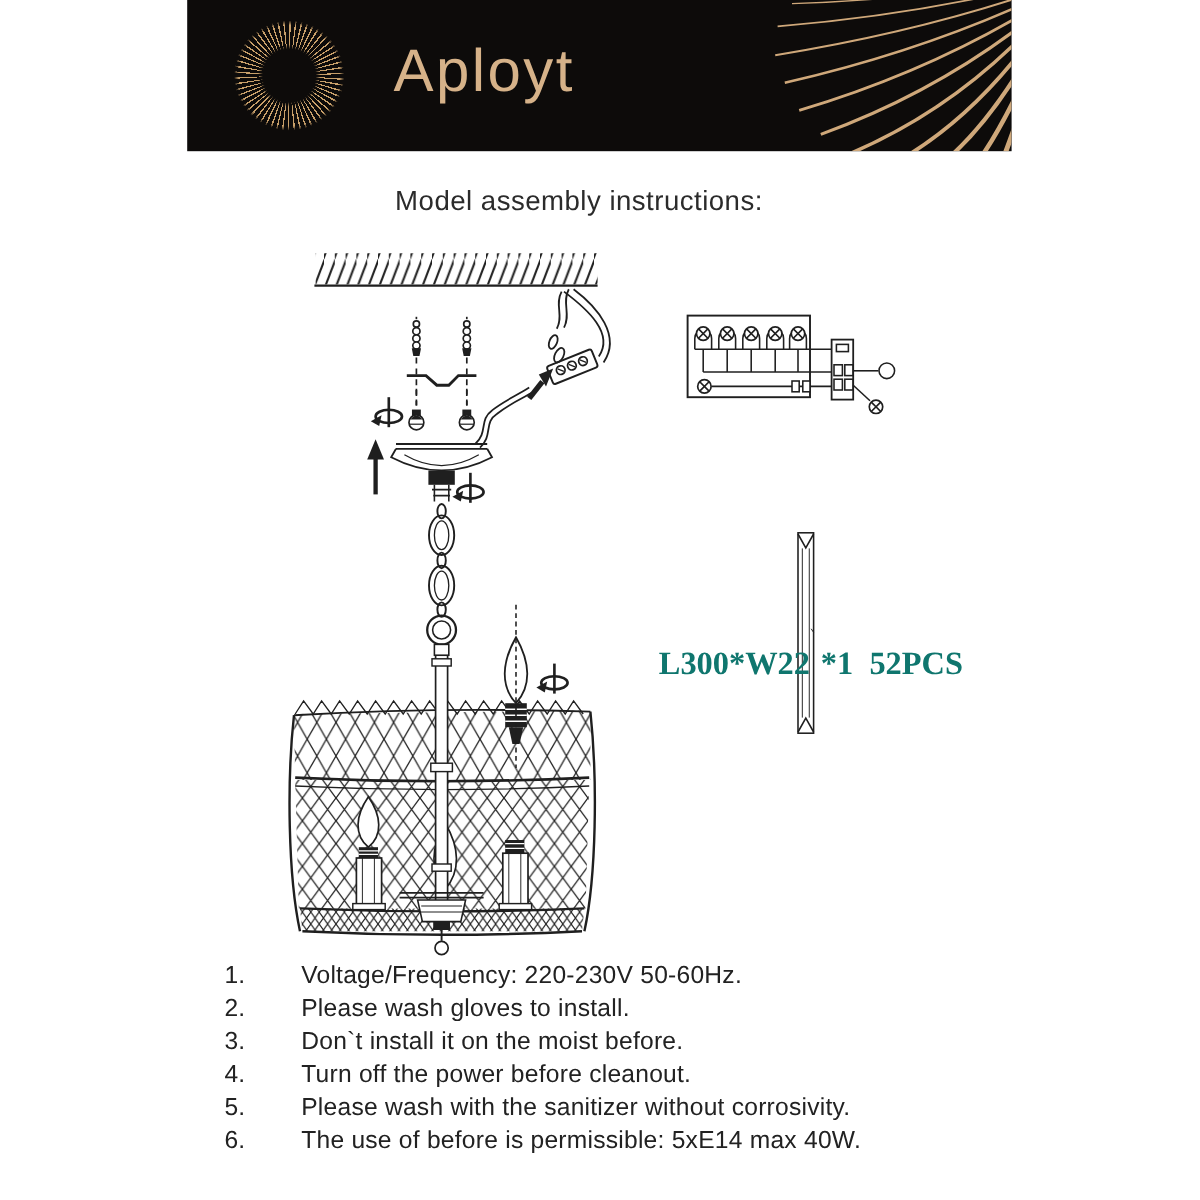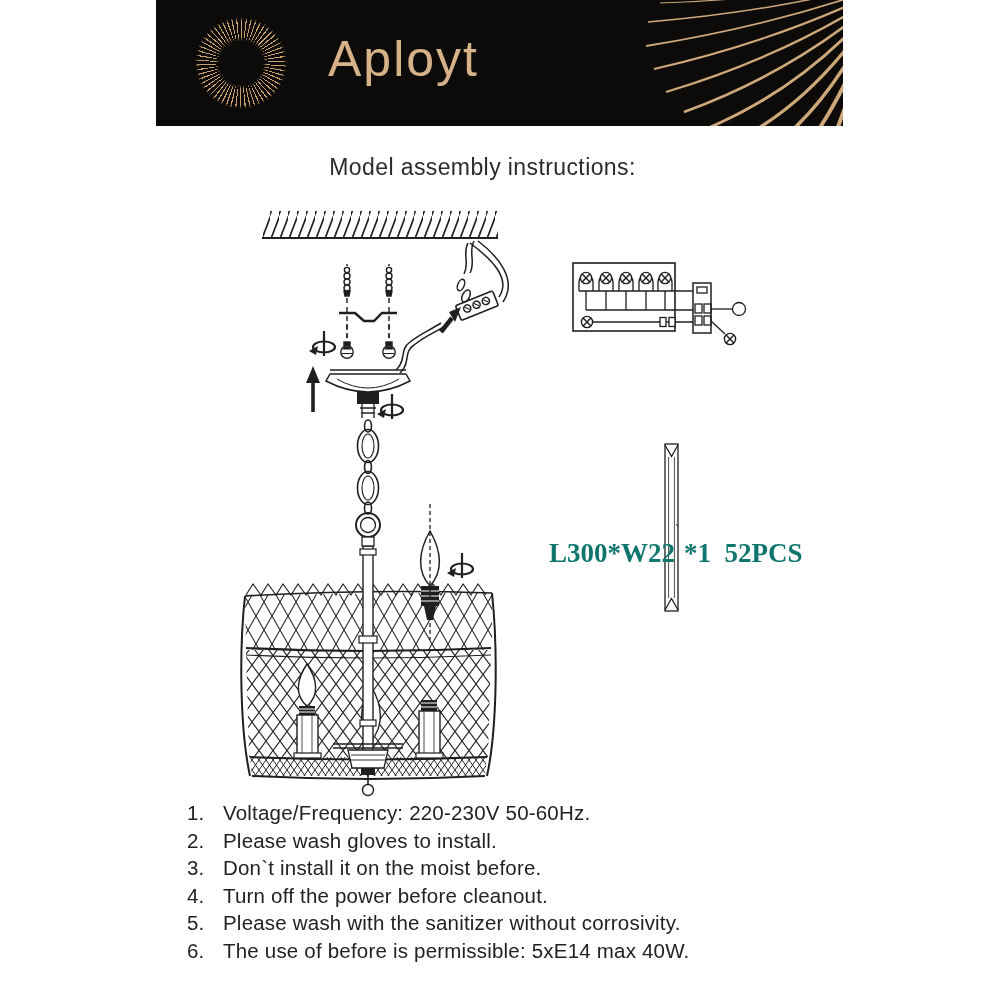--- a/index.html
+++ b/index.html
@@ -26,21 +26,21 @@
   
   .crystal-label{position:absolute;font-family:"Liberation Serif",serif;font-weight:700;
     font-size:27px;color:#0f766e;white-space:pre;line-height:1;}
   .crystal-size{left:549px;top:540px;}
   .crystal-qty{left:684px;top:540px;}
 
   
   .instructions{position:absolute;left:187px;top:799px;width:650px;}
   .instr-row{display:flex;font-size:20.5px;line-height:27.6px;color:#222;letter-spacing:0.2px;}
   .instr-num{width:36px;flex:0 0 36px;}
-  .instr-text{flex:1;}
+  .instr-text{flex:1;margin-left:28px;}
 </style>
 </head>
 <body>
 
 <div class="page">
 
   <div class="header">
     <div class="sunburst"></div>
     <div class="brand">Aployt</div>
     <svg class="fan" width="235" height="126" viewBox="0 0 235 126">

